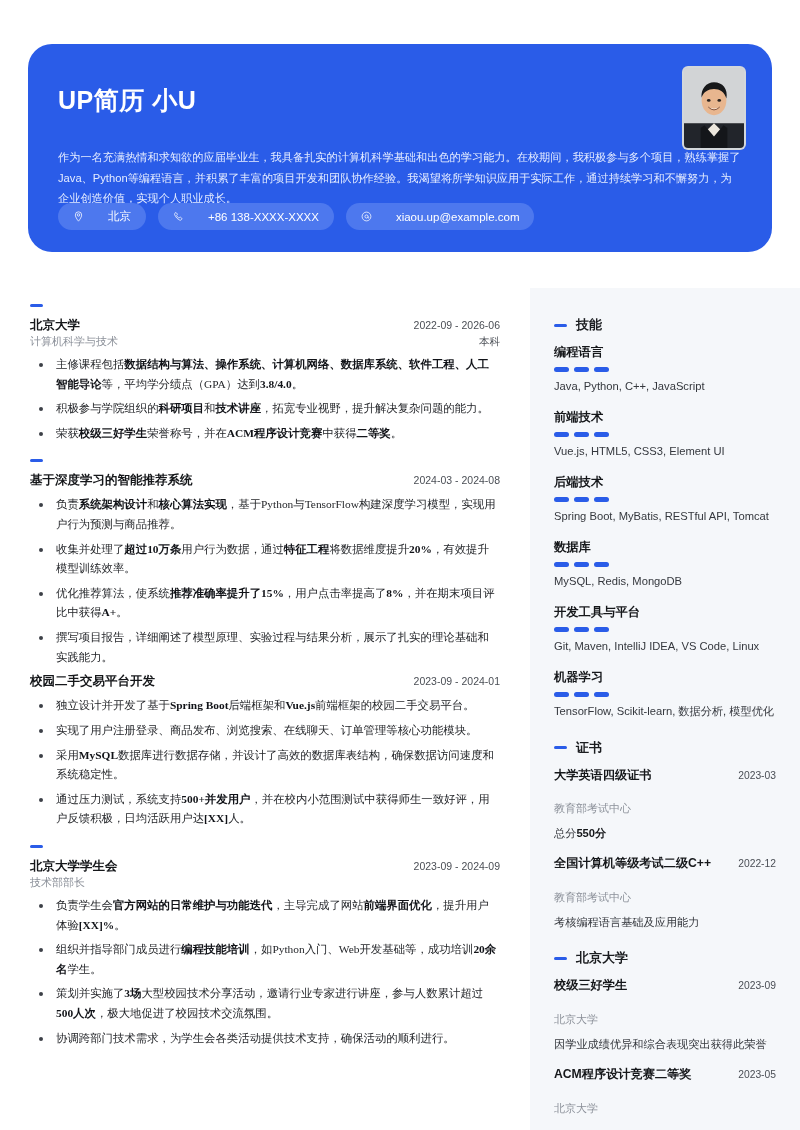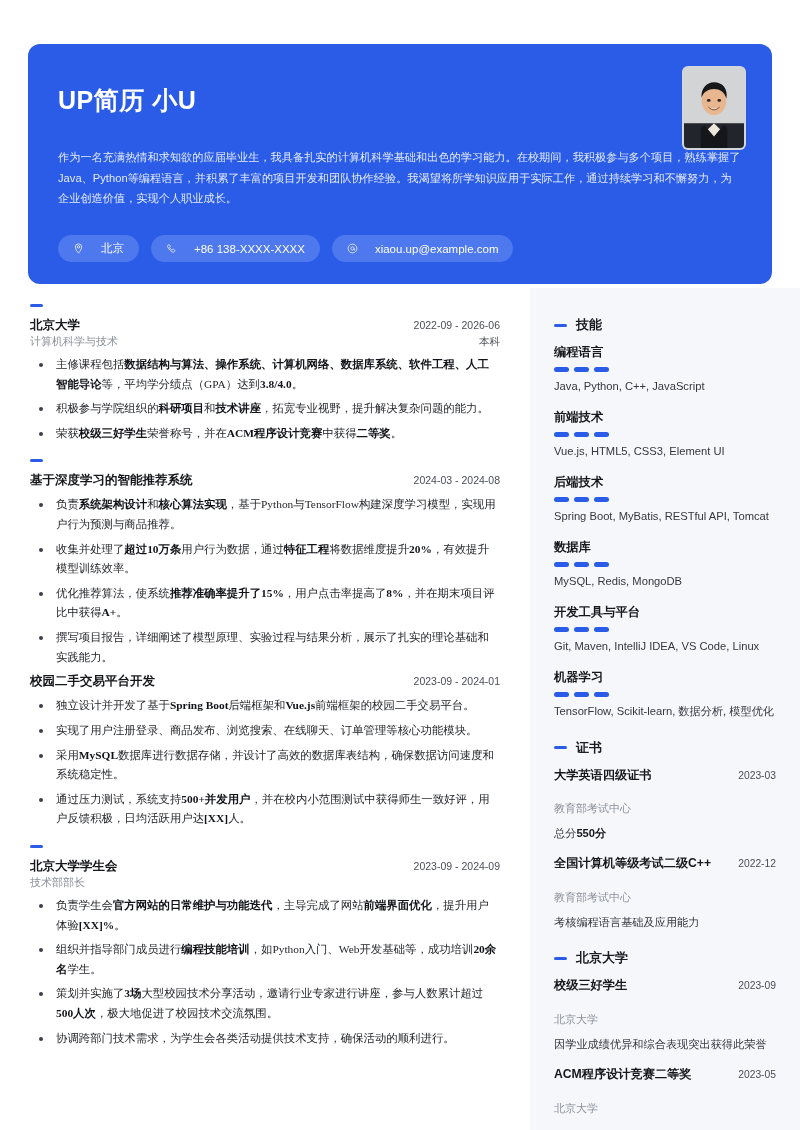--- a/index.html
+++ b/index.html
@@ -9,23 +9,23 @@
     background: #ffffff;
     font-family: "Liberation Sans", "DejaVu Sans", sans-serif;
     overflow: hidden;
   }
   .page { width: 800px; height: 1130px; position: relative; background: #ffffff; }
 
   
   .header {
     position: absolute;
     left: 28px; top: 44px; right: 28px;
-    height: 240px;
+    height: 208px;
     background: #2a5ce8;
-    border-radius: 12px;
+    border-radius: 24px;
     padding: 26px 30px 0 30px;
   }
   .header-name {
     color: #ffffff;
     font-size: 25px;
     font-weight: bold;
     letter-spacing: 0.5px;
     margin-top: 14px;
   }
   .avatar {
@@ -47,21 +47,21 @@
   }
   .pills {
     position: absolute;
     left: 30px; bottom: 22px;
     display: flex;
     gap: 12px;
   }
   .pill {
     display: flex;
     align-items: center;
-    gap: 17px;
+    gap: 24px;
     background: #4d78ee;
     border-radius: 20px;
     padding: 6px 15px;
     color: #ffffff;
     font-size: 11.5px;
     white-space: nowrap;
   }
   .pill .pico { display: inline-flex; align-items: center; }
   .pill .pico svg { width: 11px; height: 11px; display: block; }
 

